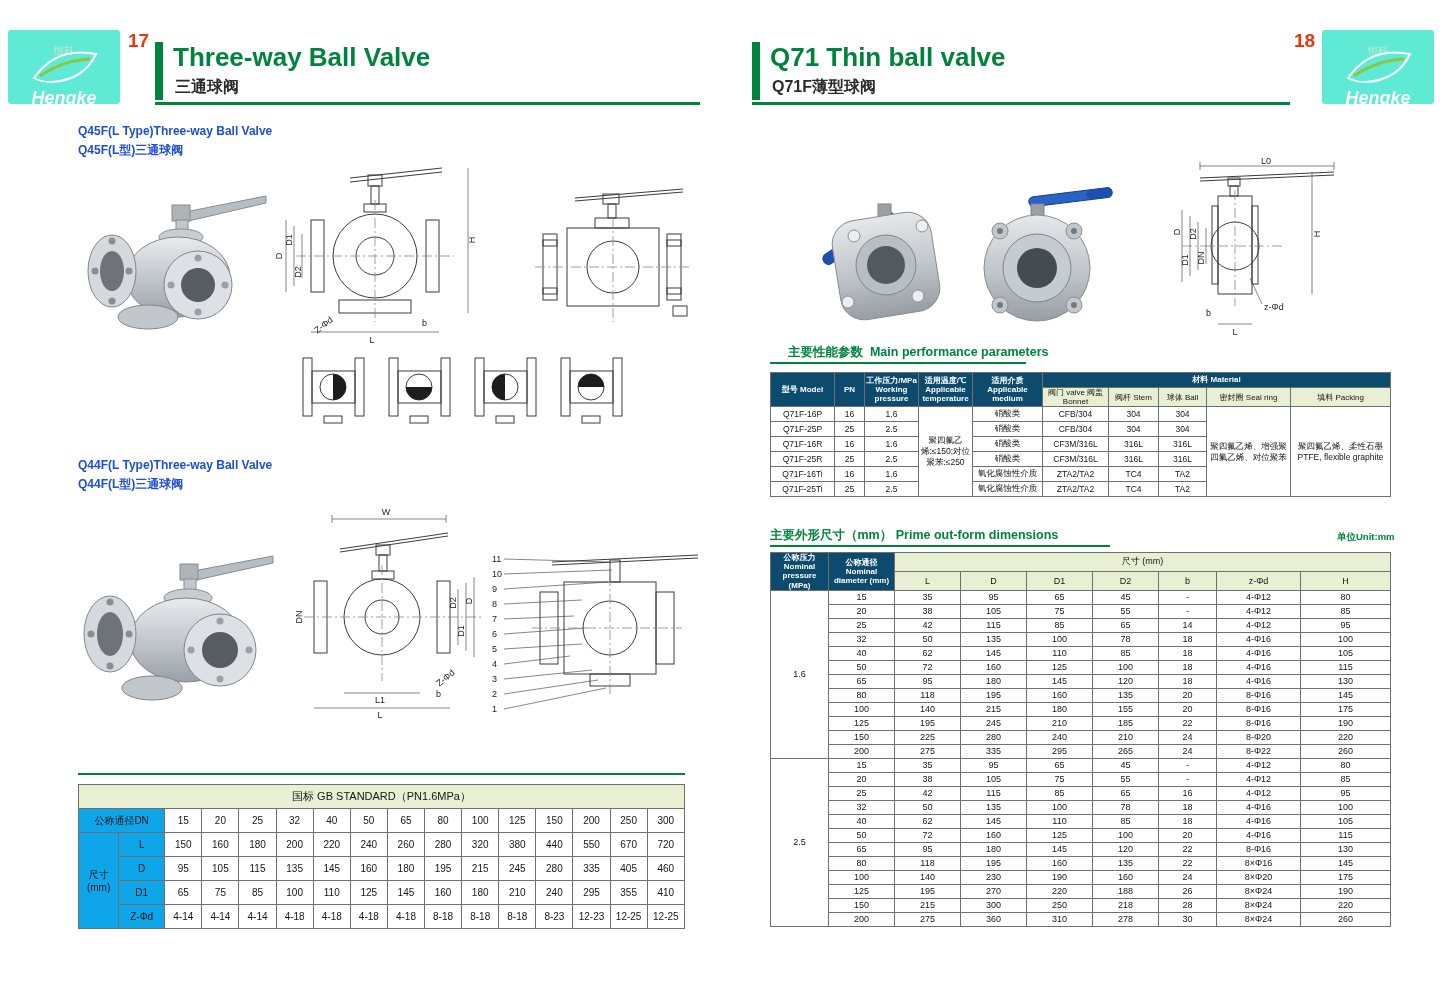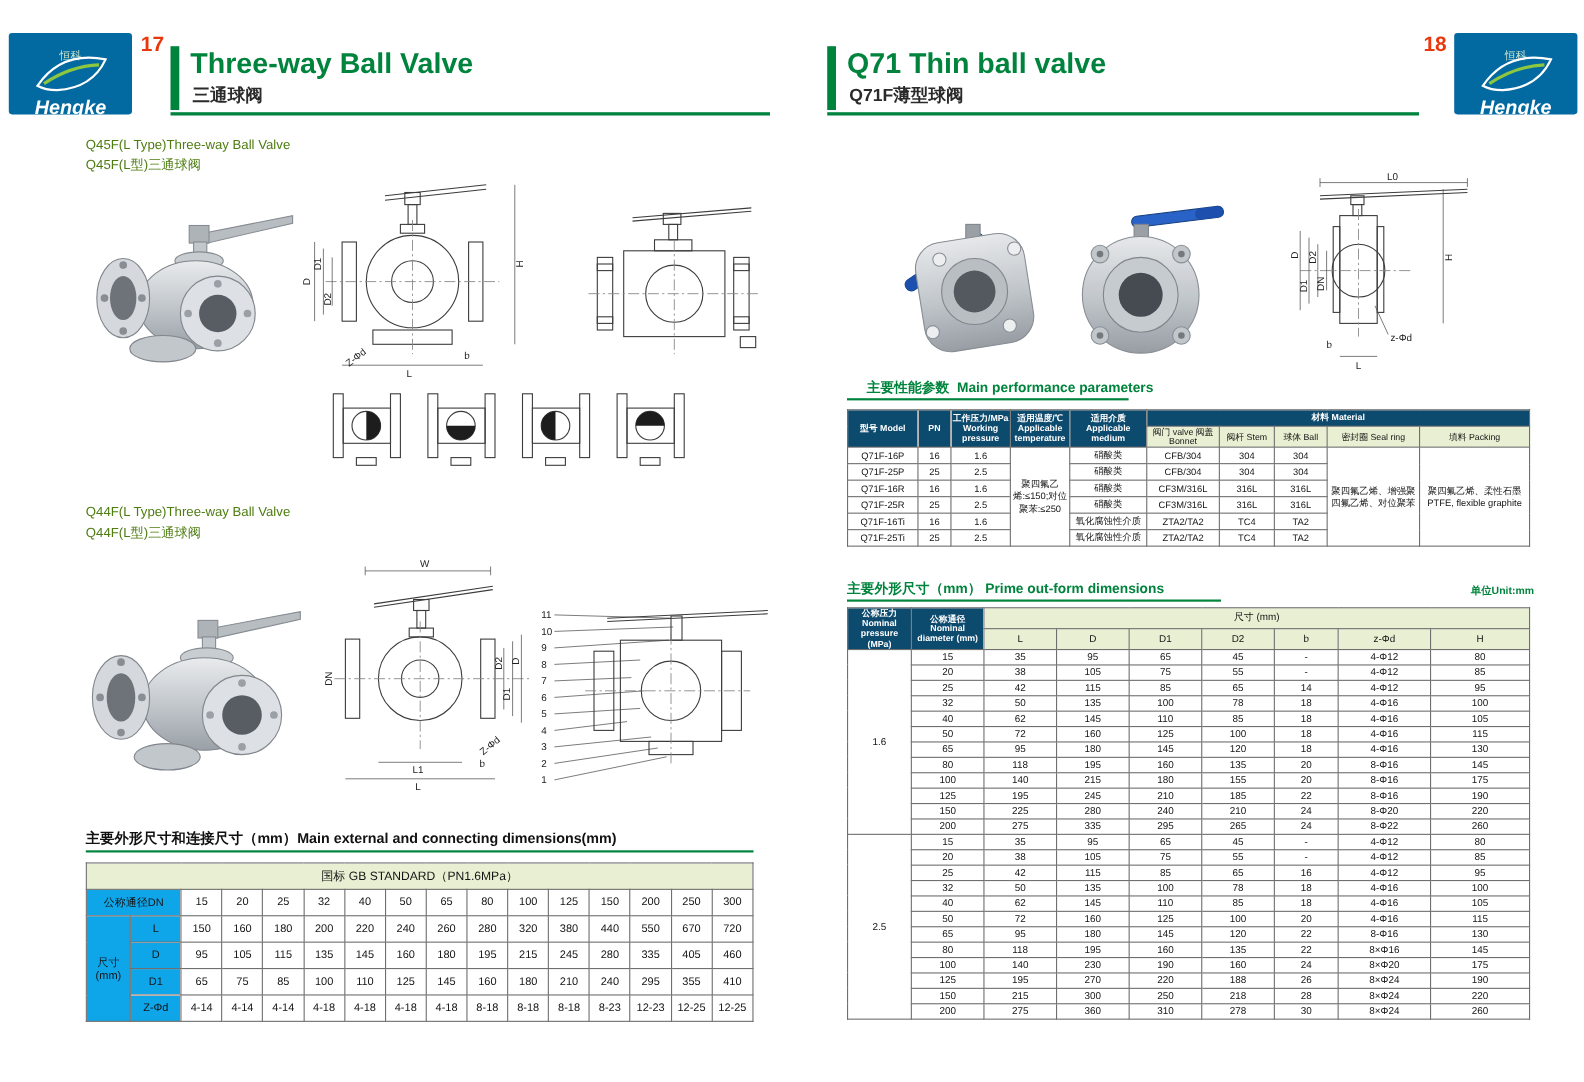--- a/index.html
+++ b/index.html
@@ -1,26 +1,26 @@
 <!DOCTYPE html>
 <html><head>
 <meta charset="utf-8">
 <style>
   *{margin:0;padding:0;box-sizing:border-box}
   html,body{background:#ffffff}
   body{font-family:"Liberation Sans",sans-serif}
   .page{position:relative;width:1440px;height:984px;background:#fff;overflow:hidden}
-  .logo-box{position:absolute;top:30px;width:112px;height:74px;background:#0369a1;border-radius:3px}
+  .logo-box{position:absolute;top:30px;width:112px;height:74px;background:#5eead4;border-radius:3px}
   .pagenum{position:absolute;top:30px;font-size:19px;font-weight:bold;color:#e8380d}
   .accent-bar{position:absolute;top:42px;width:8px;height:58px;background:#00843d}
   .title-en{position:absolute;top:42px;font-size:26px;font-weight:bold;color:#00843d}
   .title-zh{position:absolute;top:77px;font-size:16px;font-weight:bold;color:#2a2a2a}
   .rule{position:absolute;height:3px;background:#00843d}
   .thin-rule{position:absolute;height:2px;background:#00843d}
-  .sec-head{position:absolute;font-size:12px;font-weight:normal;color:#4d7c0f;line-height:1.2}
+  .sec-head{position:absolute;font-size:12px;font-weight:bold;color:#1d4ed8;line-height:1.2}
   .caption-dark{position:absolute;font-size:13px;font-weight:bold;color:#111}
   .caption-green{position:absolute;font-size:12.5px;font-weight:bold;color:#00843d}
   .unit-note{position:absolute;font-size:9.5px;font-weight:bold;color:#00843d}
   table{border-collapse:collapse;table-layout:fixed;background:#fff}
   td{border:1px solid #6f6f6f;text-align:center;vertical-align:middle;color:#151515;overflow:hidden}
   .hdr-light{background:#e9efd2}
   .hdr-green{background:#0c4a6e;color:#ffffff;font-weight:bold}
   .stub{background:#0ea5e9}
   .wrap{line-height:1.3;padding:1px 2px}
   #left-table{position:absolute;left:78px;top:784px;width:607px}
@@ -269,21 +269,20 @@
     <rect class="ln" x="128" y="12" width="10" height="22"></rect>
     <rect class="ln" x="82" y="34" width="92" height="92"></rect>
     <circle class="ln" cx="128" cy="80" r="27"></circle>
     <rect class="ln" x="58" y="44" width="18" height="72"></rect>
     <rect class="ln" x="174" y="44" width="18" height="72"></rect>
     <rect class="ln" x="108" y="126" width="40" height="12"></rect>
     <line class="cl" x1="50" y1="80" x2="200" y2="80"></line>
     <line class="cl" x1="128" y1="28" x2="128" y2="146"></line>
   </svg>
 
-  <div class="caption-dark" style="left:78px;top:753px">主要外形尺寸和连接尺寸（mm）Main external and connecting dimensions(mm)</div>
   <div class="thin-rule" style="left:78px;top:773px;width:607px"></div>
   <table id="left-table">
     <colgroup>
       <col style="width:40px">
         <col style="width:46px">
       <col style="width:37px">
         <col style="width:37px">
         <col style="width:37px">
         <col style="width:37px">
       <col style="width:37px">

